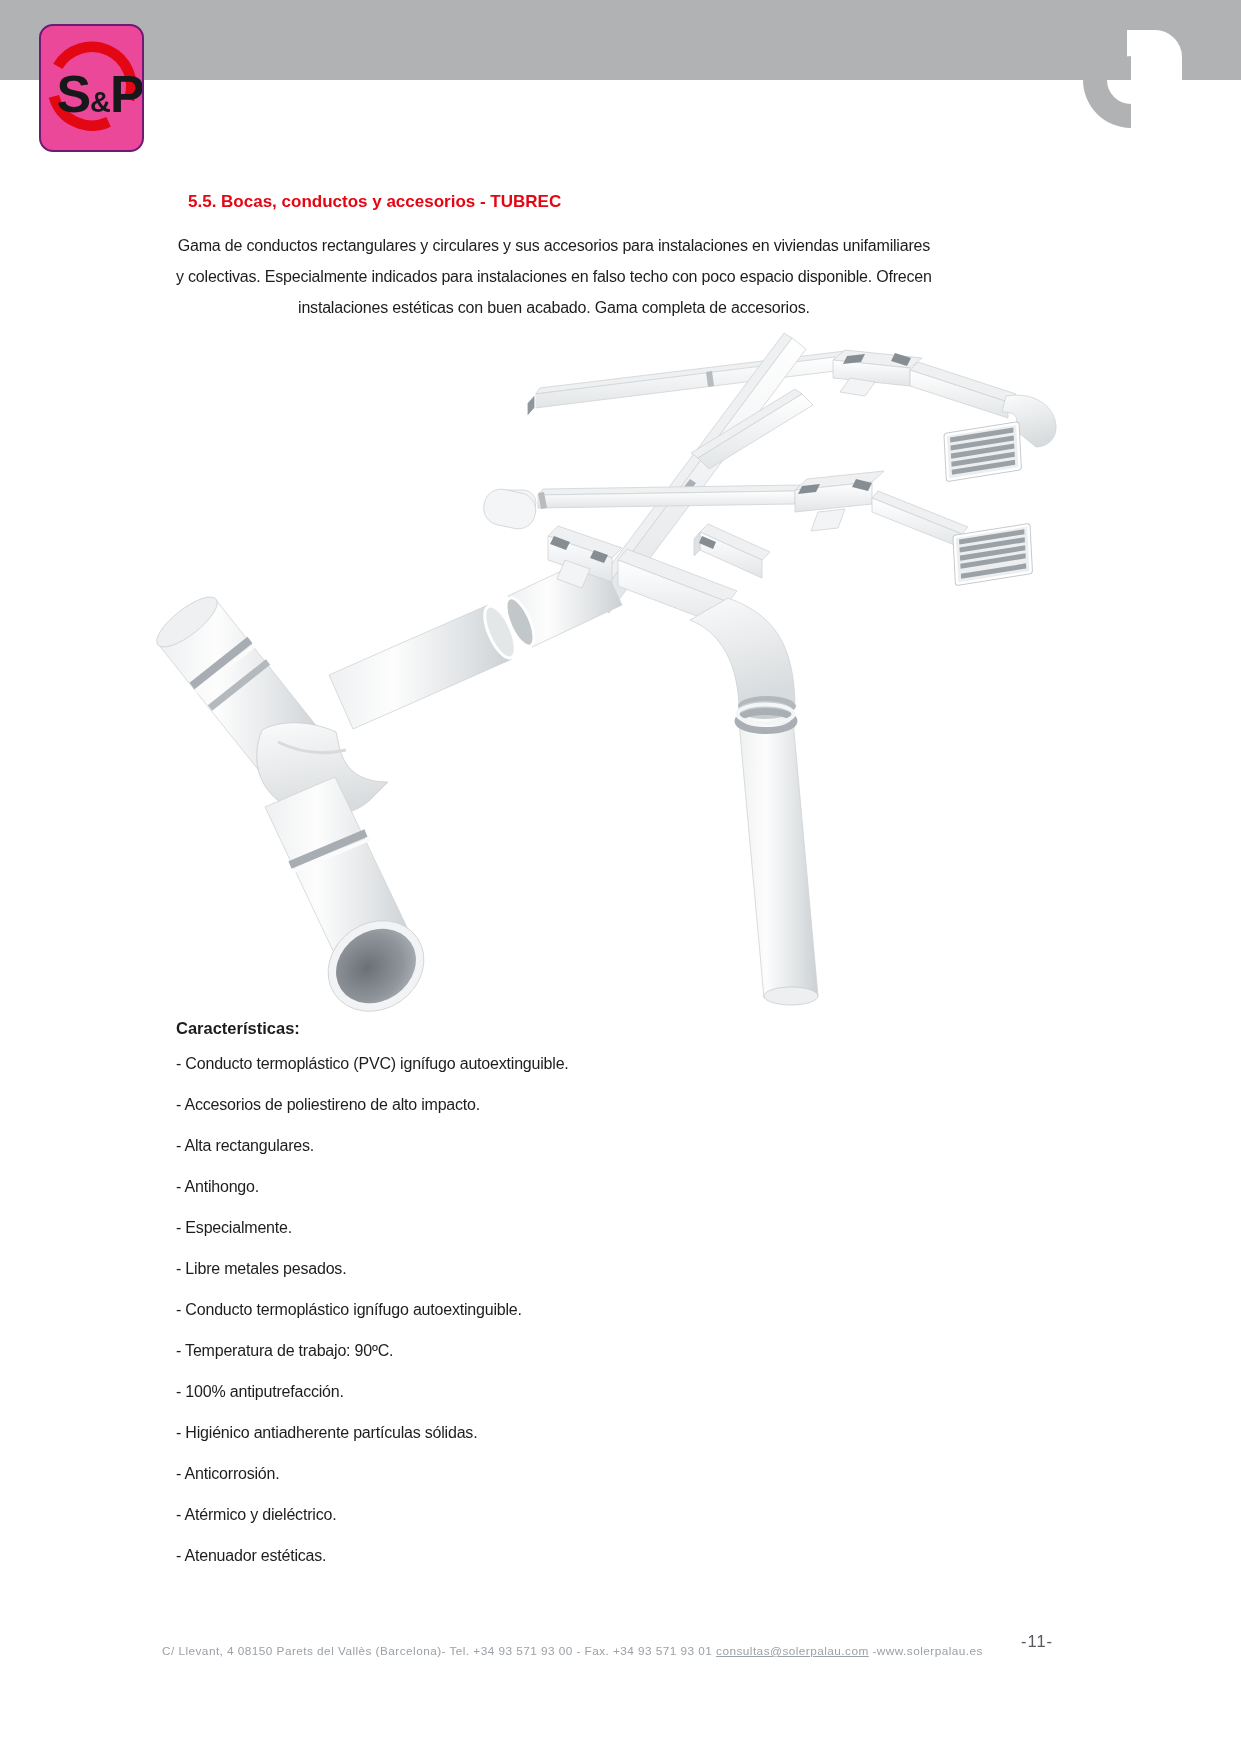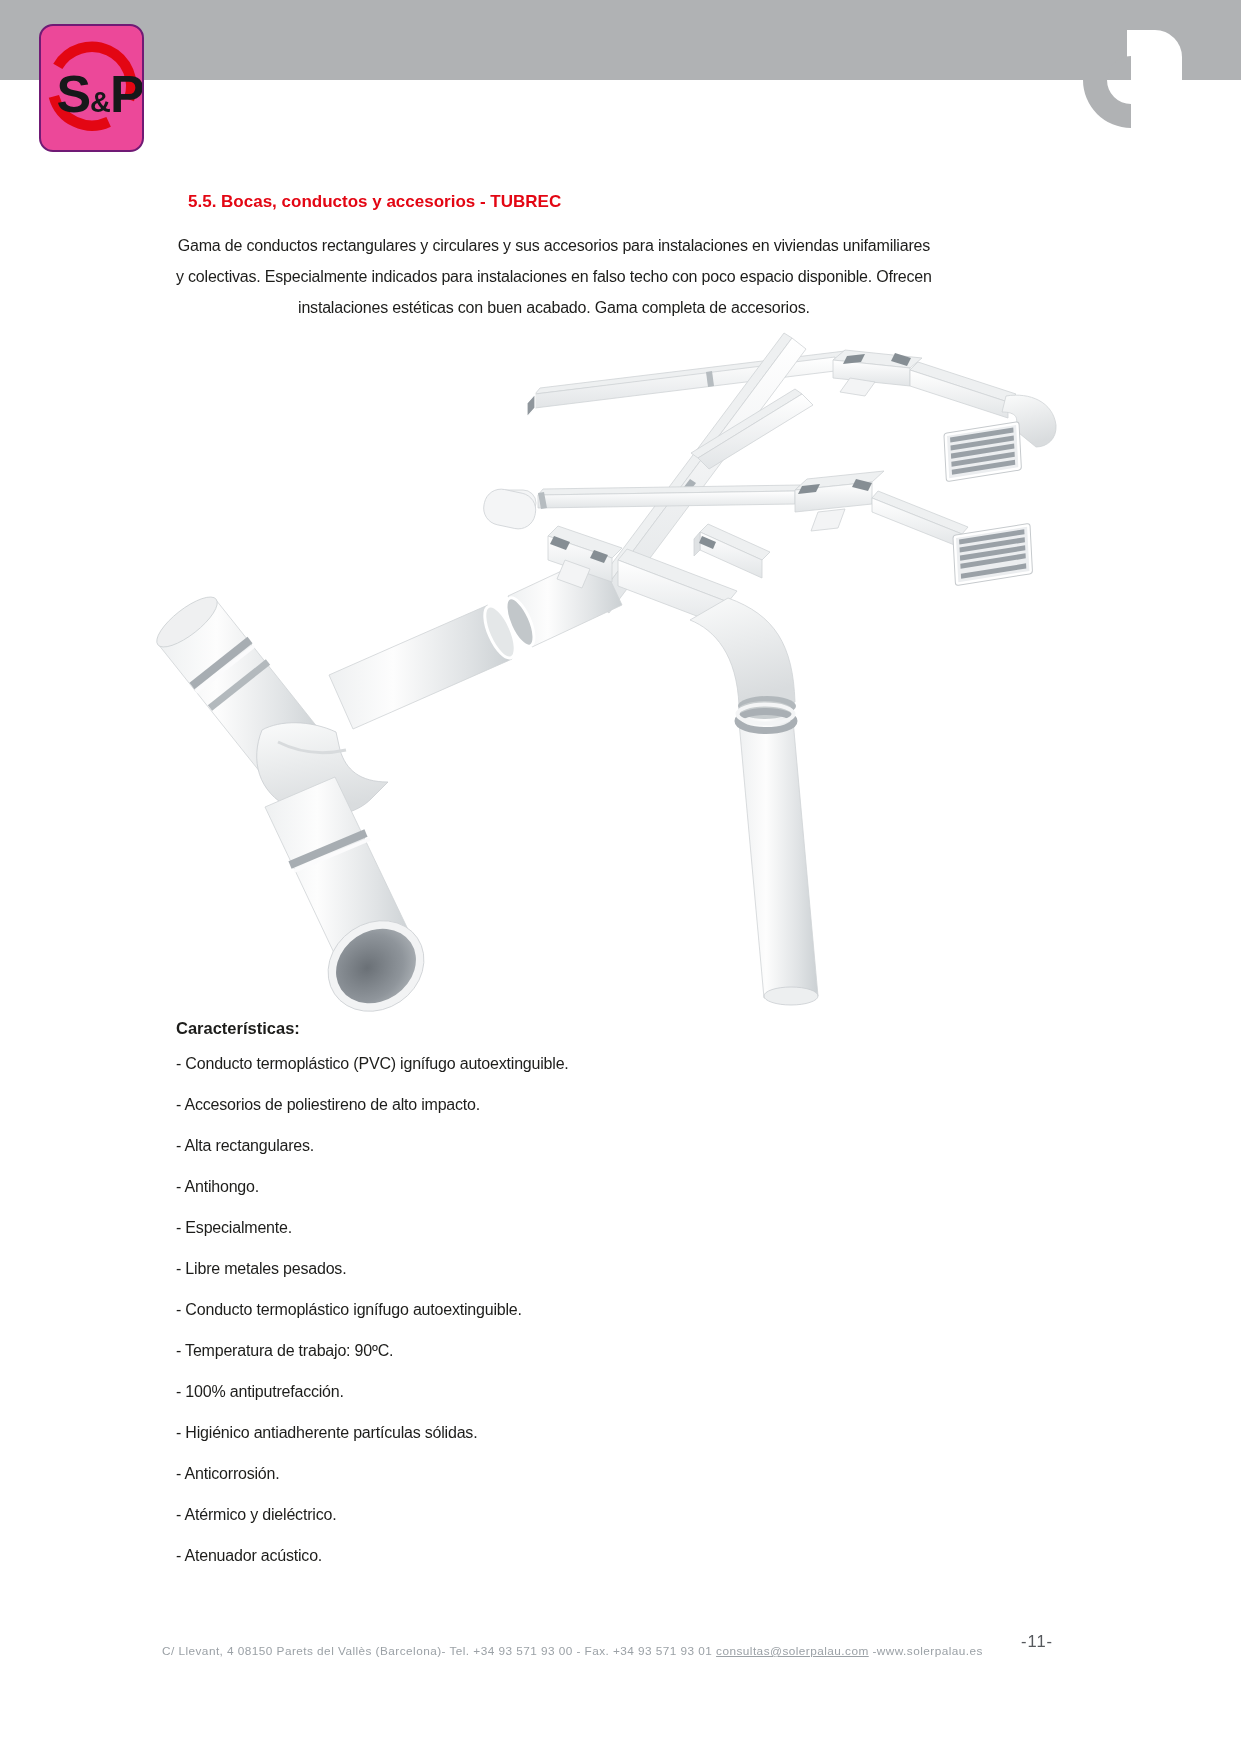--- a/index.html
+++ b/index.html
@@ -274,19 +274,19 @@
     <div class="feature-item">- Alta rectangulares.</div>
     <div class="feature-item">- Antihongo.</div>
     <div class="feature-item">- Especialmente.</div>
     <div class="feature-item">- Libre metales pesados.</div>
     <div class="feature-item">- Conducto termoplástico ignífugo autoextinguible.</div>
     <div class="feature-item">- Temperatura de trabajo: 90ºC.</div>
     <div class="feature-item">- 100% antiputrefacción.</div>
     <div class="feature-item">- Higiénico antiadherente partículas sólidas.</div>
     <div class="feature-item">- Anticorrosión.</div>
     <div class="feature-item">- Atérmico y dieléctrico.</div>
-    <div class="feature-item">- Atenuador acústico.</div>
+    <div class="feature-item">- Atenuador estéticas.</div>
   </div>
 
   <div class="footer"><span>C/ Llevant, 4  08150 Parets del Vallès (Barcelona)- Tel. +34 93 571 93 00 - Fax. +34 93 571 93 01 </span><a class="email" href="#">consultas@solerpalau.com</a><span> -www.solerpalau.es</span></div>
   <div class="pagenum">-11-</div>
 
 </div>
 
 </body></html>

